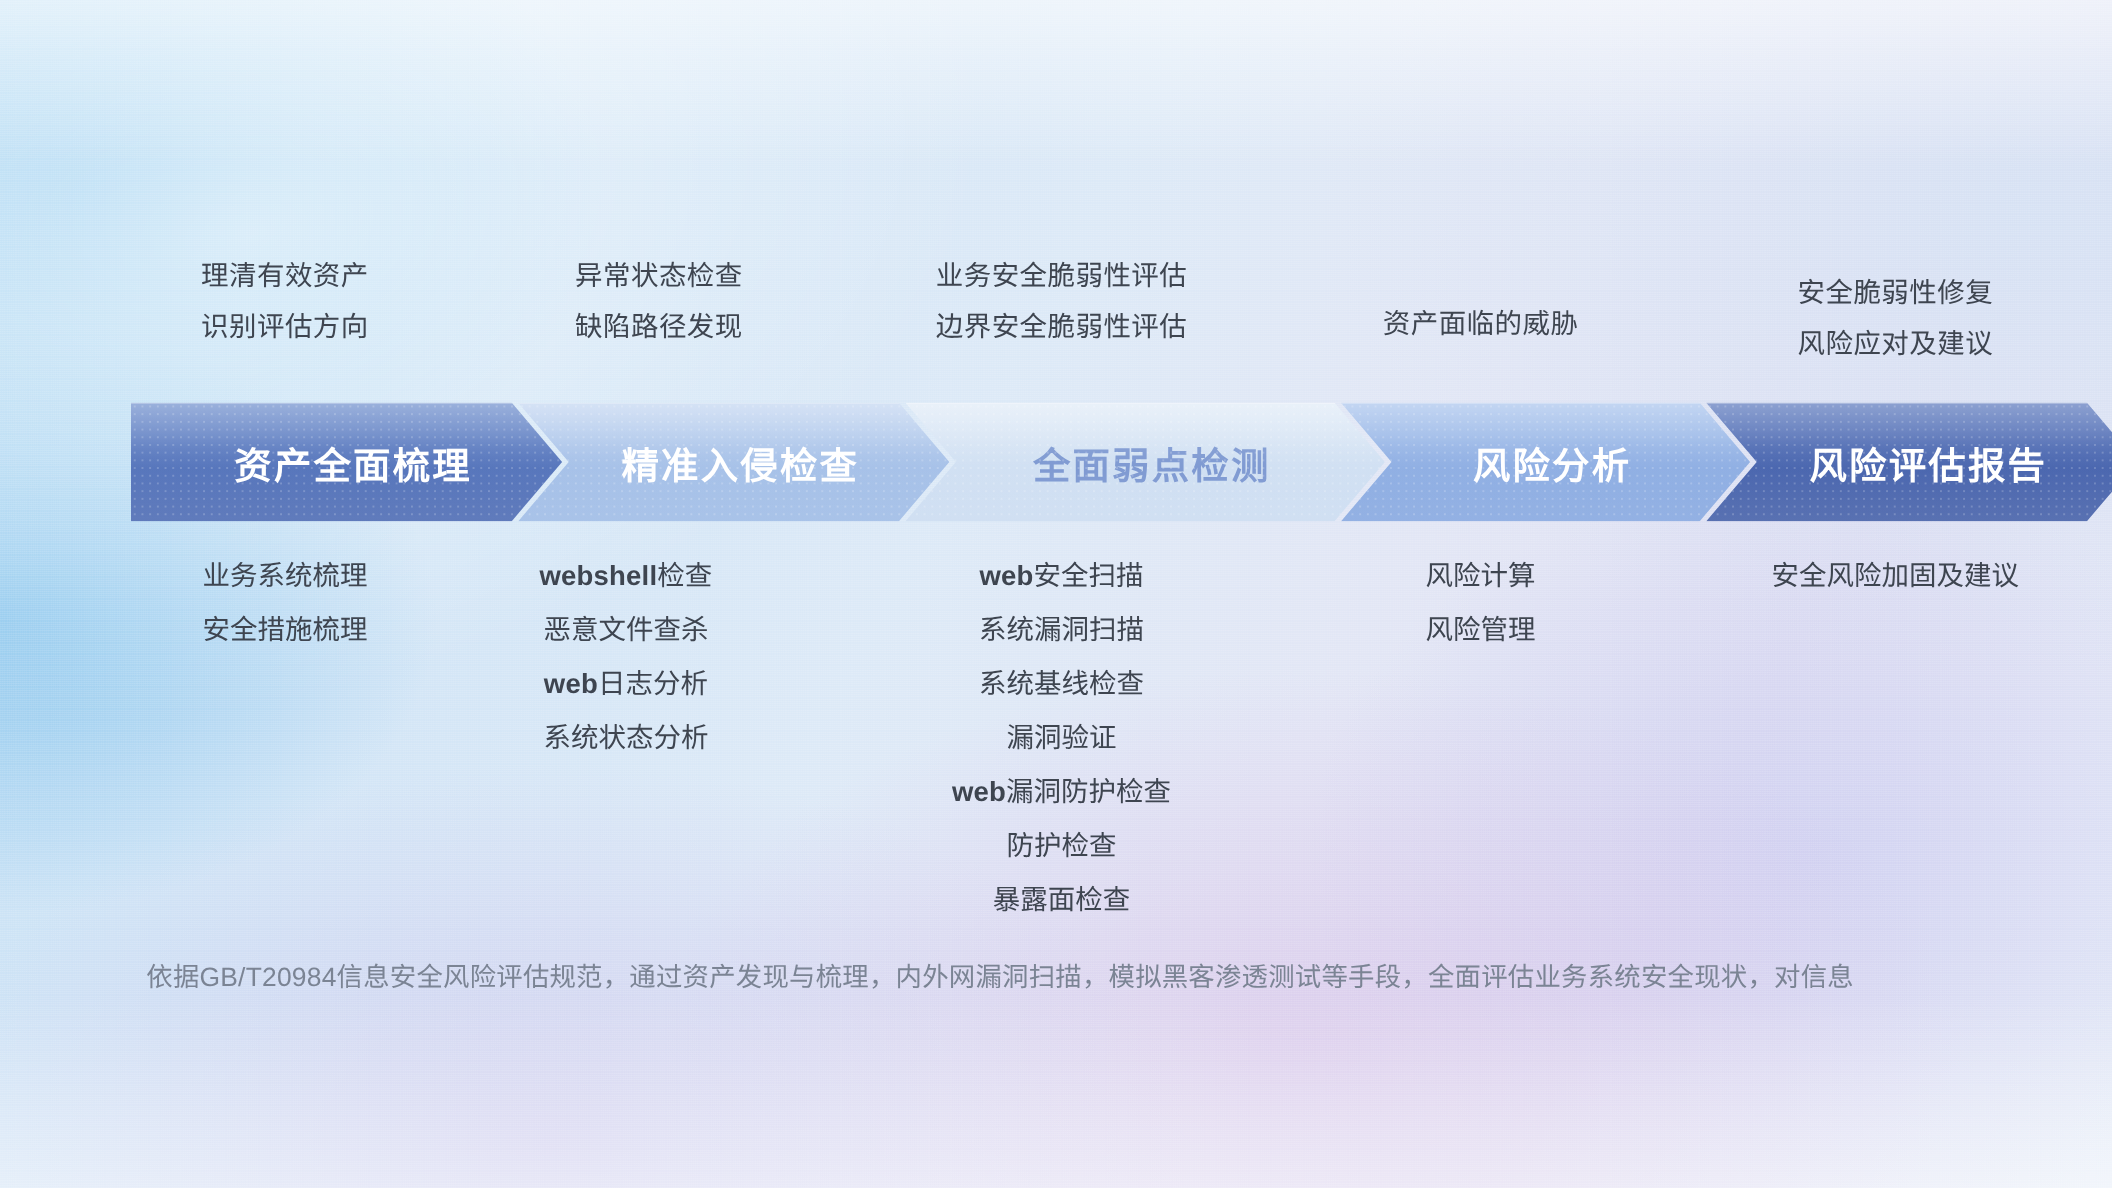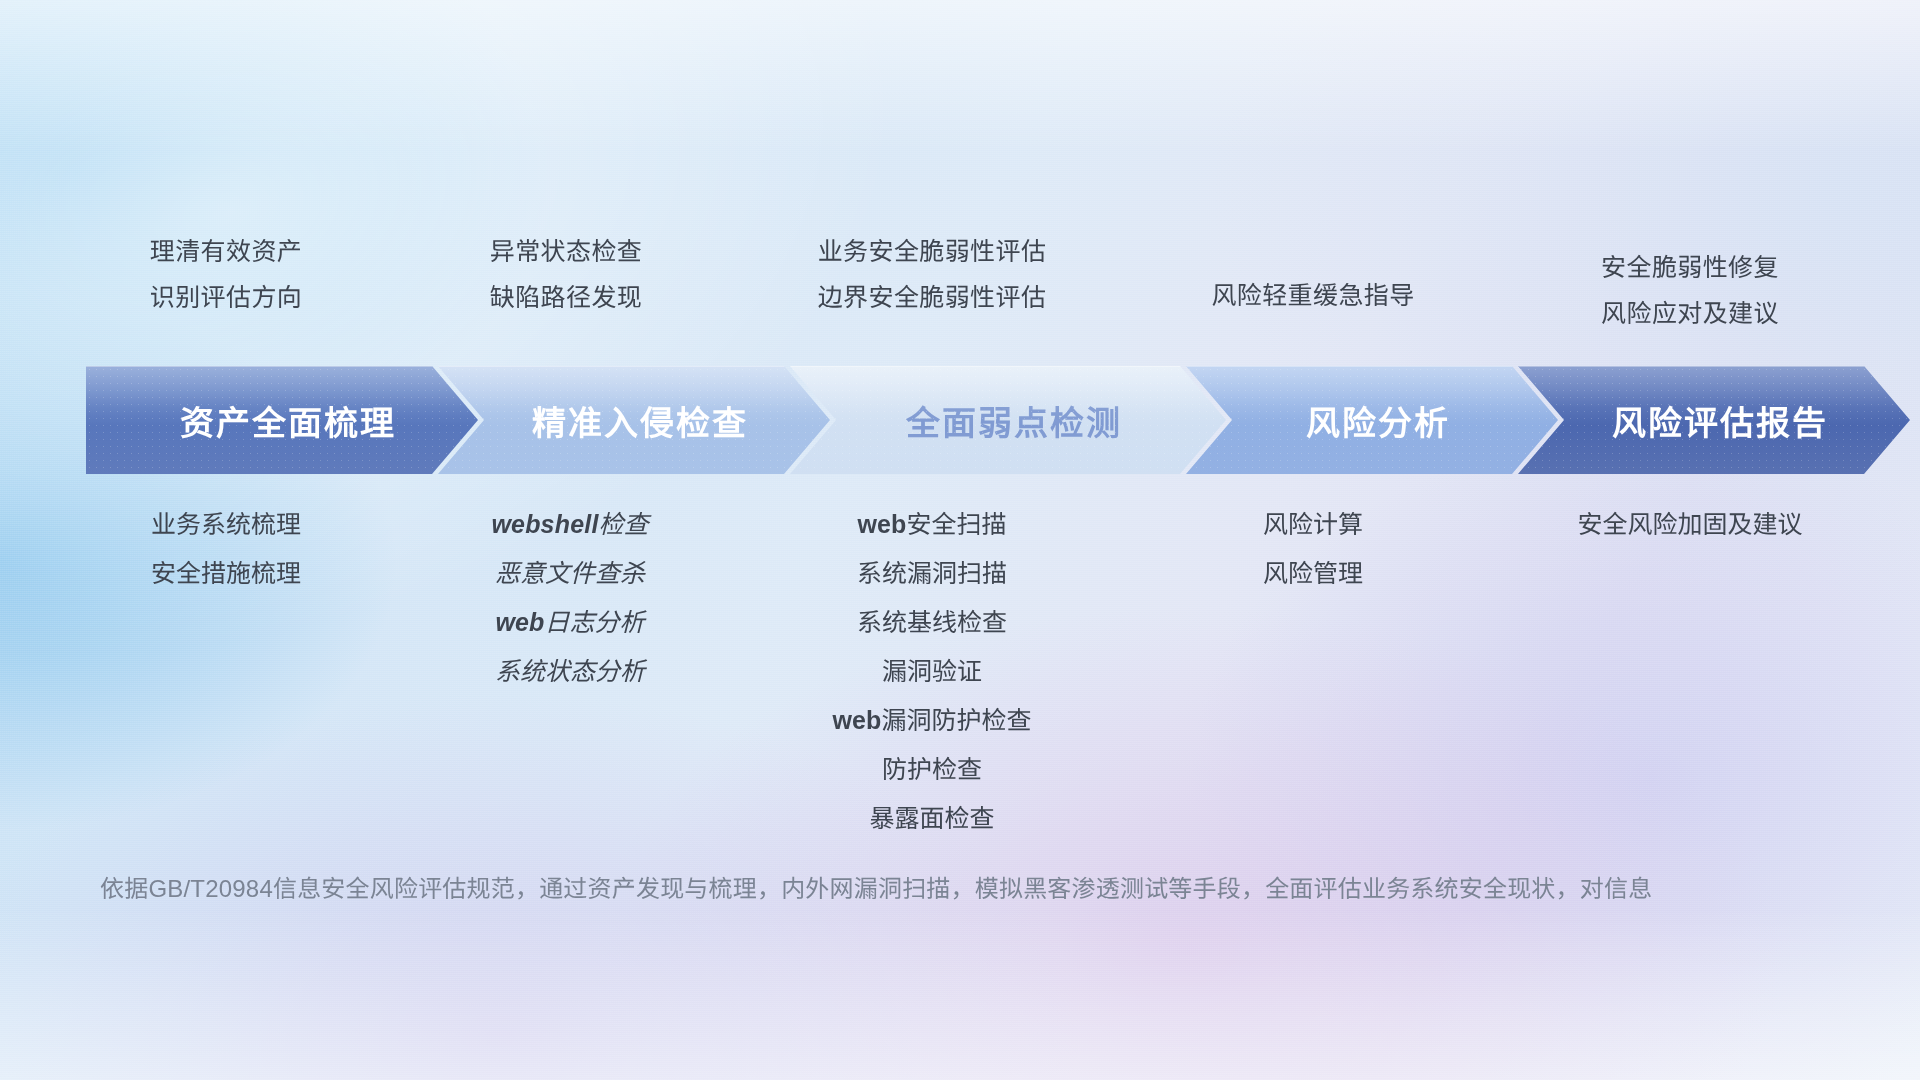--- a/index.html
+++ b/index.html
@@ -53,20 +53,21 @@
     width: 62%; height: 80%;
     background: radial-gradient(ellipse at 30% 40%, rgba(255,255,255,0.55) 0%, rgba(255,255,255,0) 58%);
     transform: rotate(-14deg);
     pointer-events: none;
   }
 
   
   #stage {
     position: absolute;
     inset: 0;
+    margin-left: 33px;
   }
 
   
   .top-row {
     position: absolute;
     top: 228px;
     left: 0;
     width: 1920px;
     height: 120px;
   }
@@ -175,21 +176,21 @@
       </div>
       <div class="col-top" style="left: 566px; top: 0px; transform: translateX(-50%);">
         <span class="line">异常状态检查</span>
         <span class="line">缺陷路径发现</span>
       </div>
       <div class="col-top" style="left: 932px; top: 0px; transform: translateX(-50%);">
         <span class="line">业务安全脆弱性评估</span>
         <span class="line">边界安全脆弱性评估</span>
       </div>
       <div class="col-top" style="left: 1313px; top: 44px; transform: translateX(-50%);">
-        <span class="line">风险轻重缓急指导</span>
+        <span class="line">资产面临的威胁</span>
       </div>
       <div class="col-top" style="left: 1690px; top: 16px; transform: translateX(-50%);">
         <span class="line">安全脆弱性修复</span>
         <span class="line">风险应对及建议</span>
       </div>
     </div>
 
   <div id="chevron-band">
       <div class="chev first" style="left: 86px; width: 392px; background: linear-gradient(rgb(111, 143, 205) 0%, rgb(90, 121, 190) 46%, rgb(78, 108, 180) 100%); z-index: 10;">
         <div class="chev-dots"></div>
@@ -216,21 +217,21 @@
         <div class="chev-sheen"></div>
         <span class="chev-label" style="color: rgb(255, 255, 255);">风险评估报告</span>
       </div>
     </div>
 
   <div class="bottom-row" id="bottom-row">
       <div class="col-bottom" style="left: 226px; transform: translateX(-50%);">
         <span class="line">业务系统梳理</span>
         <span class="line">安全措施梳理</span>
       </div>
-      <div class="col-bottom" style="left: 570px; transform: translateX(-50%); font-style: italic;">
+      <div class="col-bottom" style="left: 536px; transform: translateX(-50%);">
         <span class="line"><span class="lat">webshell</span><span>检查</span></span>
         <span class="line">恶意文件查杀</span>
         <span class="line"><span class="lat">web</span><span>日志分析</span></span>
         <span class="line">系统状态分析</span>
       </div>
       <div class="col-bottom" style="left: 932px; transform: translateX(-50%);">
         <span class="line"><span class="lat">web</span><span>安全扫描</span></span>
         <span class="line">系统漏洞扫描</span>
         <span class="line">系统基线检查</span>
         <span class="line">漏洞验证</span>

